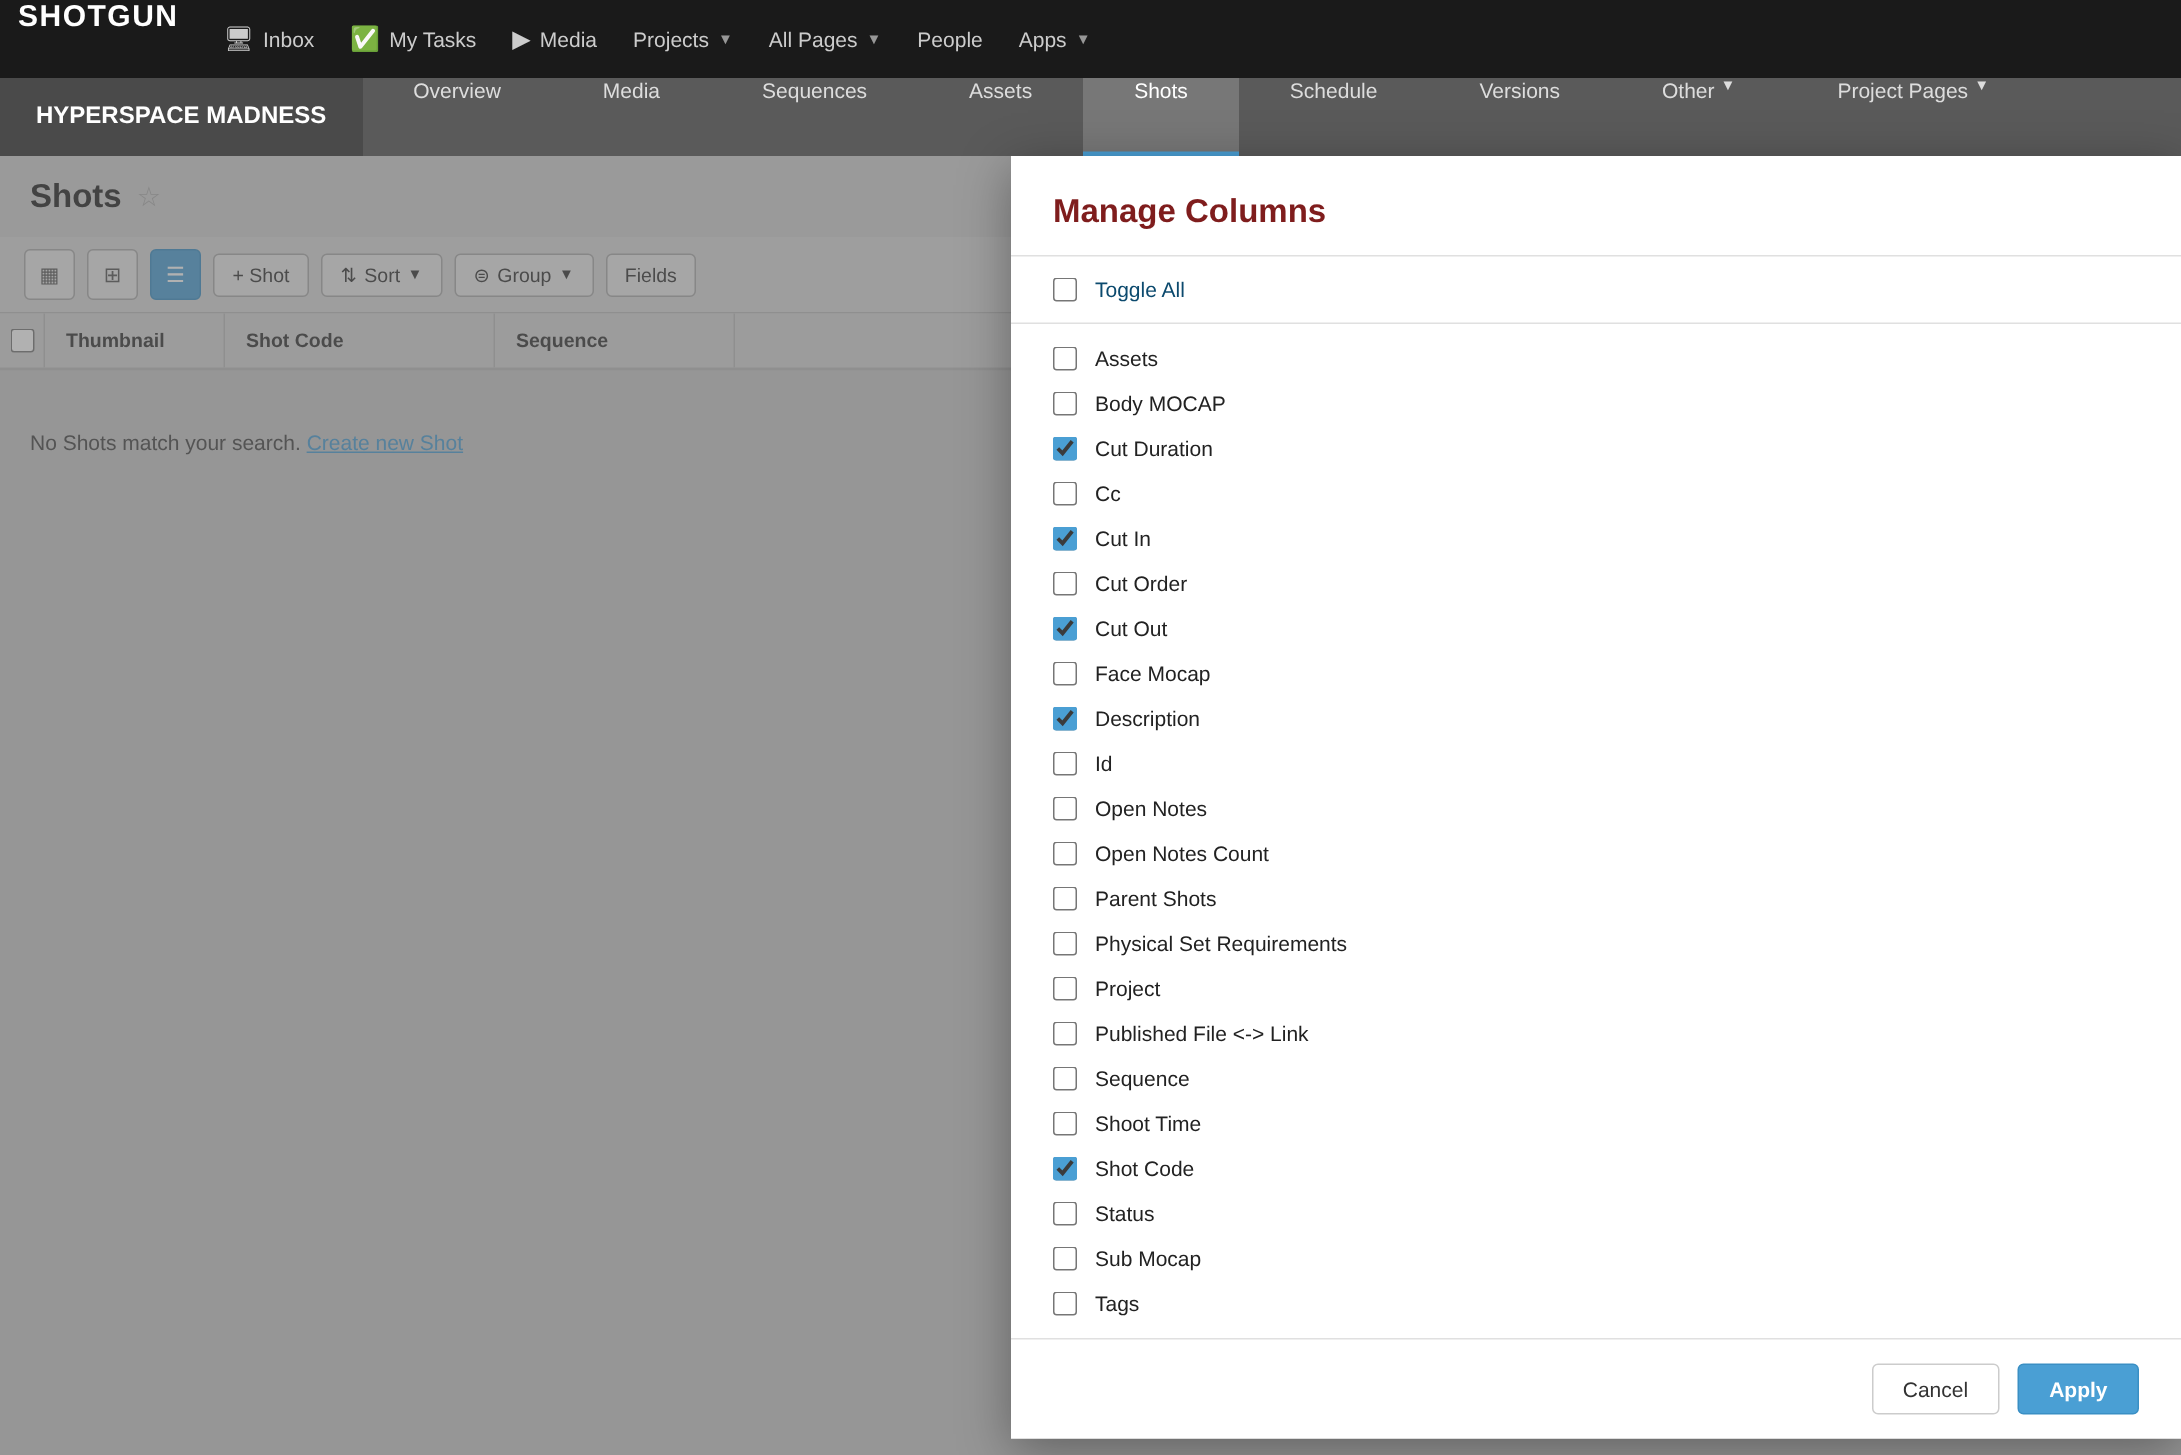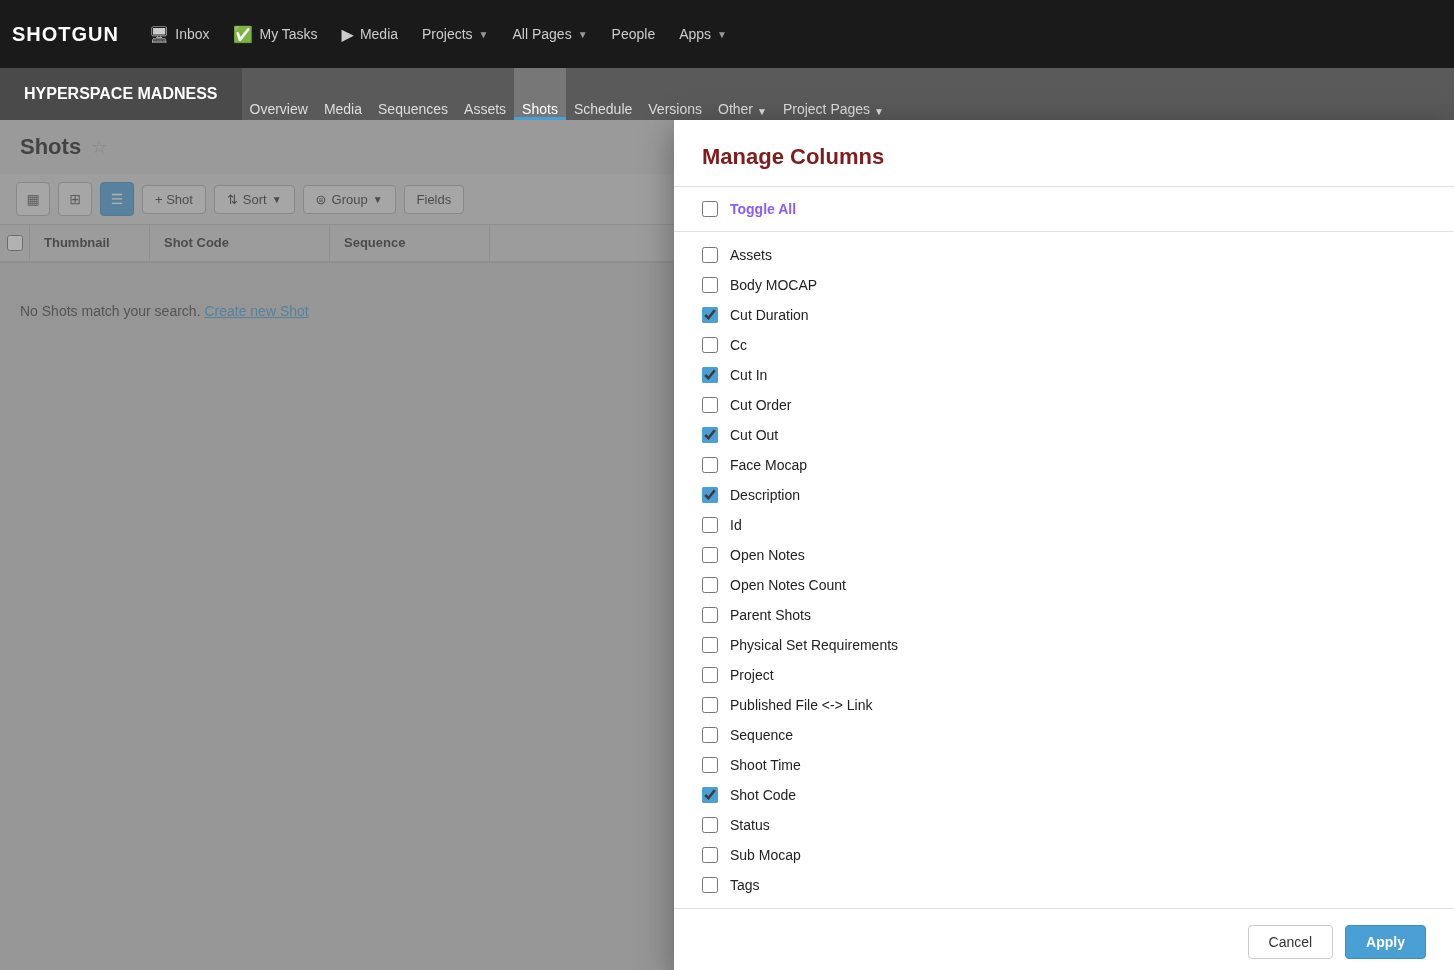--- a/index.html
+++ b/index.html
@@ -2,22 +2,21 @@
 <html><head>
   <meta charset="utf-8">
   <style>
     * { box-sizing: border-box; margin: 0; padding: 0; }
     body { font-family: -apple-system, BlinkMacSystemFont, 'Segoe UI', Arial, sans-serif; background: #888; overflow: hidden; }
 
     
     .top-nav {
       background: #1a1a1a;
       display: flex;
-      align-items: center;
-      height: 68px;
+      height: 52px;
       padding: 0 12px;
       gap: 4px;
     }
     .top-nav .logo {
       font-weight: 900;
       font-size: 20px;
       color: #fff;
       letter-spacing: 1px;
       margin-right: 16px;
       font-family: Arial, sans-serif;
@@ -50,23 +49,23 @@
       font-weight: 700;
       padding: 0 24px;
       display: flex;
       align-items: center;
       white-space: nowrap;
       background: #4a4a4a;
     }
     .project-nav-item {
       color: #ddd;
       font-size: 14px;
-      padding: 0 8px;
-      display: flex;
-      align-items: flex-end;
+      padding: 0 34px;
+      display: flex;
+      align-items: flex-start;
       cursor: pointer;
       white-space: nowrap;
       border-bottom: 3px solid transparent;
     }
     .project-nav-item.active {
       background: #777;
       color: #fff;
       border-bottom: 3px solid #4a9fd4;
     }
     .project-nav-item .chevron { margin-left: 4px; font-size: 10px; }
@@ -234,22 +233,22 @@
       cursor: pointer;
     }
     input[type="checkbox"] {
       width: 16px;
       height: 16px;
       cursor: pointer;
       accent-color: #4a9fd4;
     }
     .toggle-label {
       font-size: 14px;
-      color: #8b5cf6;
-      font-weight: 700;
+      color: #0c4a6e;
+      font-weight: 400;
     }
     .modal-footer {
       padding: 16px 28px;
       display: flex;
       justify-content: flex-end;
       gap: 12px;
       border-top: 1px solid #e0e0e0;
       background: #fff;
     }
     .btn-cancel {

